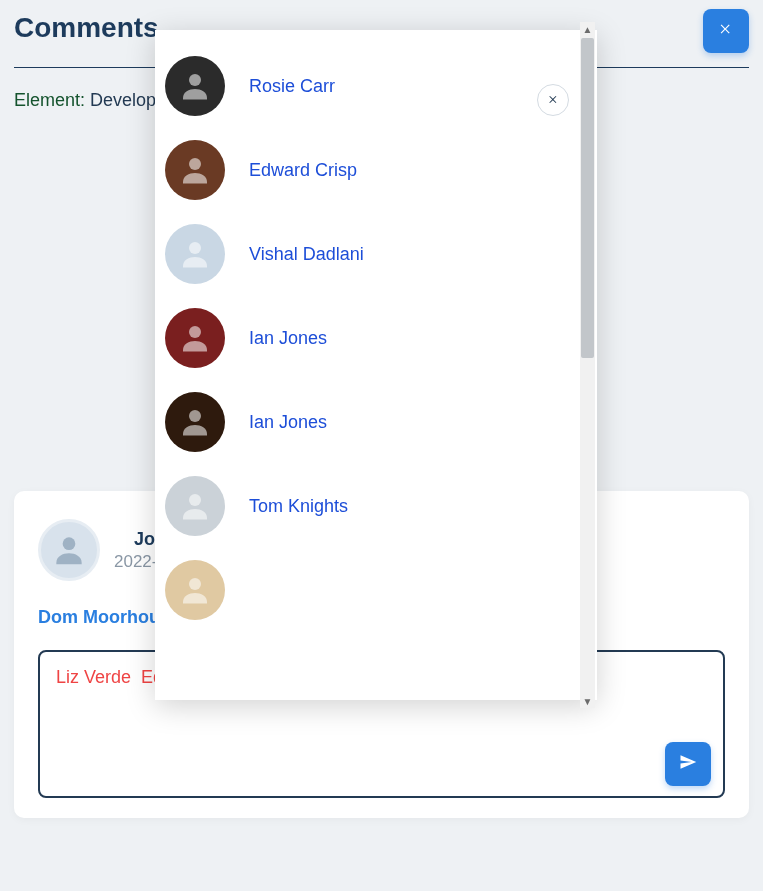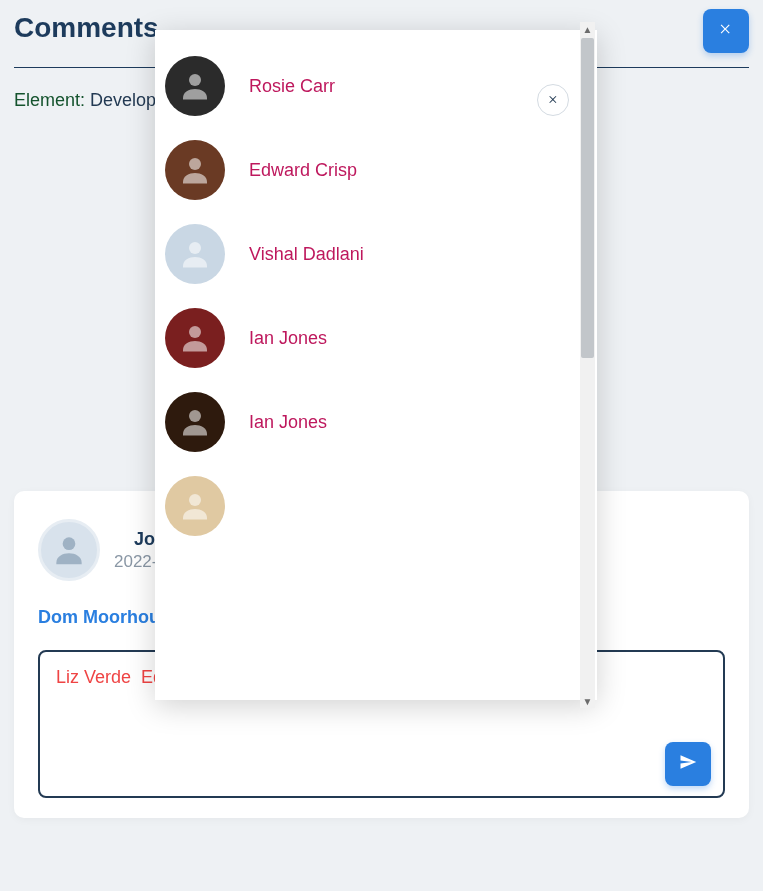--- a/index.html
+++ b/index.html
@@ -136,21 +136,21 @@
     cursor:pointer;
   }
   .user-avatar {
     width:60px; height:60px; border-radius:50%;
     background:#cdd6df;
     flex-shrink:0;
     display:flex; align-items:center; justify-content:center;
     overflow:hidden;
   }
   .user-avatar svg { width:36px; height:36px; fill:#8fa0b1; }
-  .user-name { font-size:18px; color:#be185d; }
+  .user-name { font-size:18px; color:#1d4ed8; }
 </style>
 </head>
 <body>
 
 <div class="page">
   <div class="header-row">
     <div class="title">Comments</div>
     <div class="close-btn">
       <span>
         <svg viewBox="0 0 24 24">
@@ -244,20 +244,29 @@
       <div class="user-row">
         <div class="user-avatar" style="background: rgb(46, 26, 13);">
           <svg viewBox="0 0 24 24">
             <circle cx="12" cy="8" r="4" fill="rgba(255,255,255,.55)"></circle>
             <path d="M4 20c0-4 4-6 8-6s8 2 8 6v1H4z" fill="rgba(255,255,255,.55)"></path>
           </svg>
         </div>
         <div class="user-name">Ian Jones</div>
       </div>
       <div class="user-row">
+        <div class="user-avatar" style="background: rgb(203, 210, 216);">
+          <svg viewBox="0 0 24 24">
+            <circle cx="12" cy="8" r="4" fill="rgba(255,255,255,.55)"></circle>
+            <path d="M4 20c0-4 4-6 8-6s8 2 8 6v1H4z" fill="rgba(255,255,255,.55)"></path>
+          </svg>
+        </div>
+        <div class="user-name">Tom Knights</div>
+      </div>
+      <div class="user-row">
         <div class="user-avatar" style="background: rgb(224, 201, 162);">
           <svg viewBox="0 0 24 24">
             <circle cx="12" cy="8" r="4" fill="rgba(255,255,255,.55)"></circle>
             <path d="M4 20c0-4 4-6 8-6s8 2 8 6v1H4z" fill="rgba(255,255,255,.55)"></path>
           </svg>
         </div>
       </div>
     </div>
   <div class="scroll-track">
     <div class="scroll-arrow-top">▲</div>

